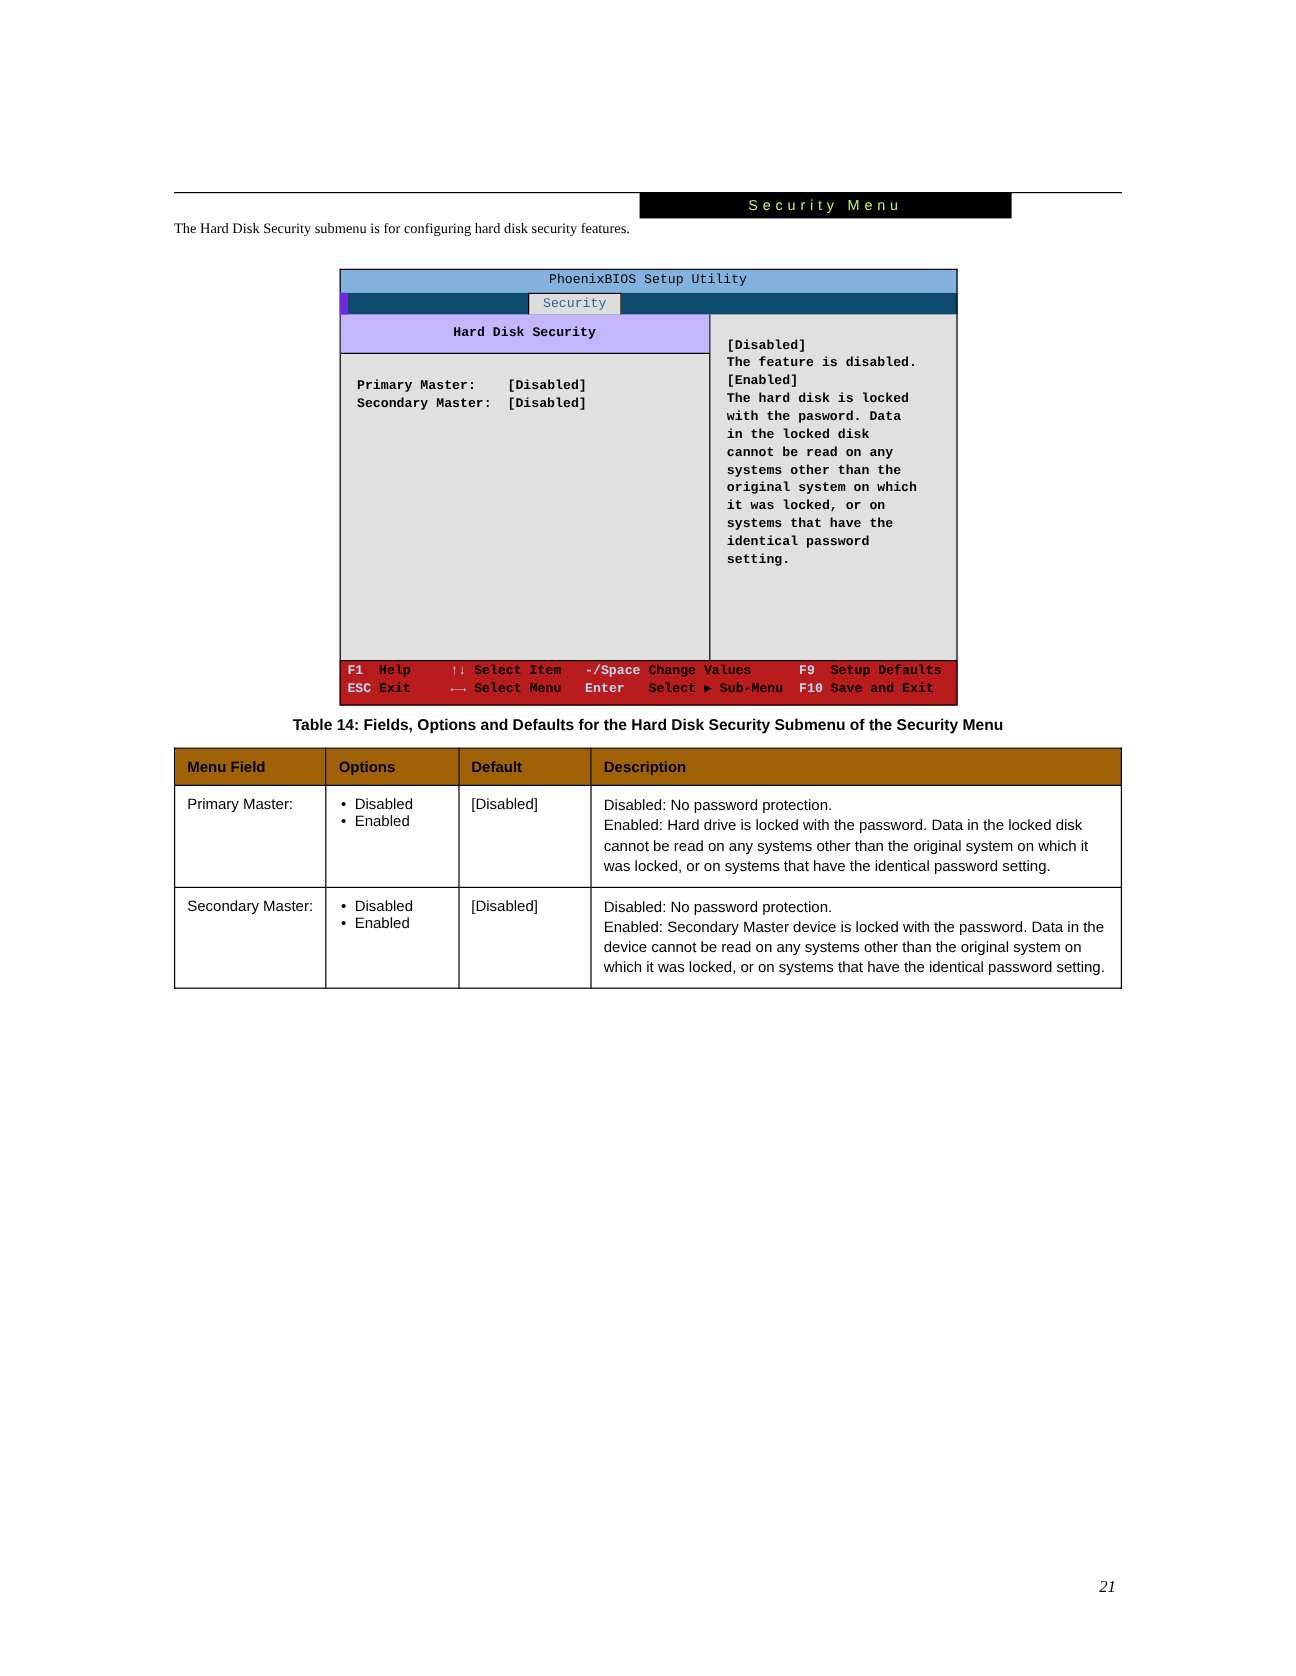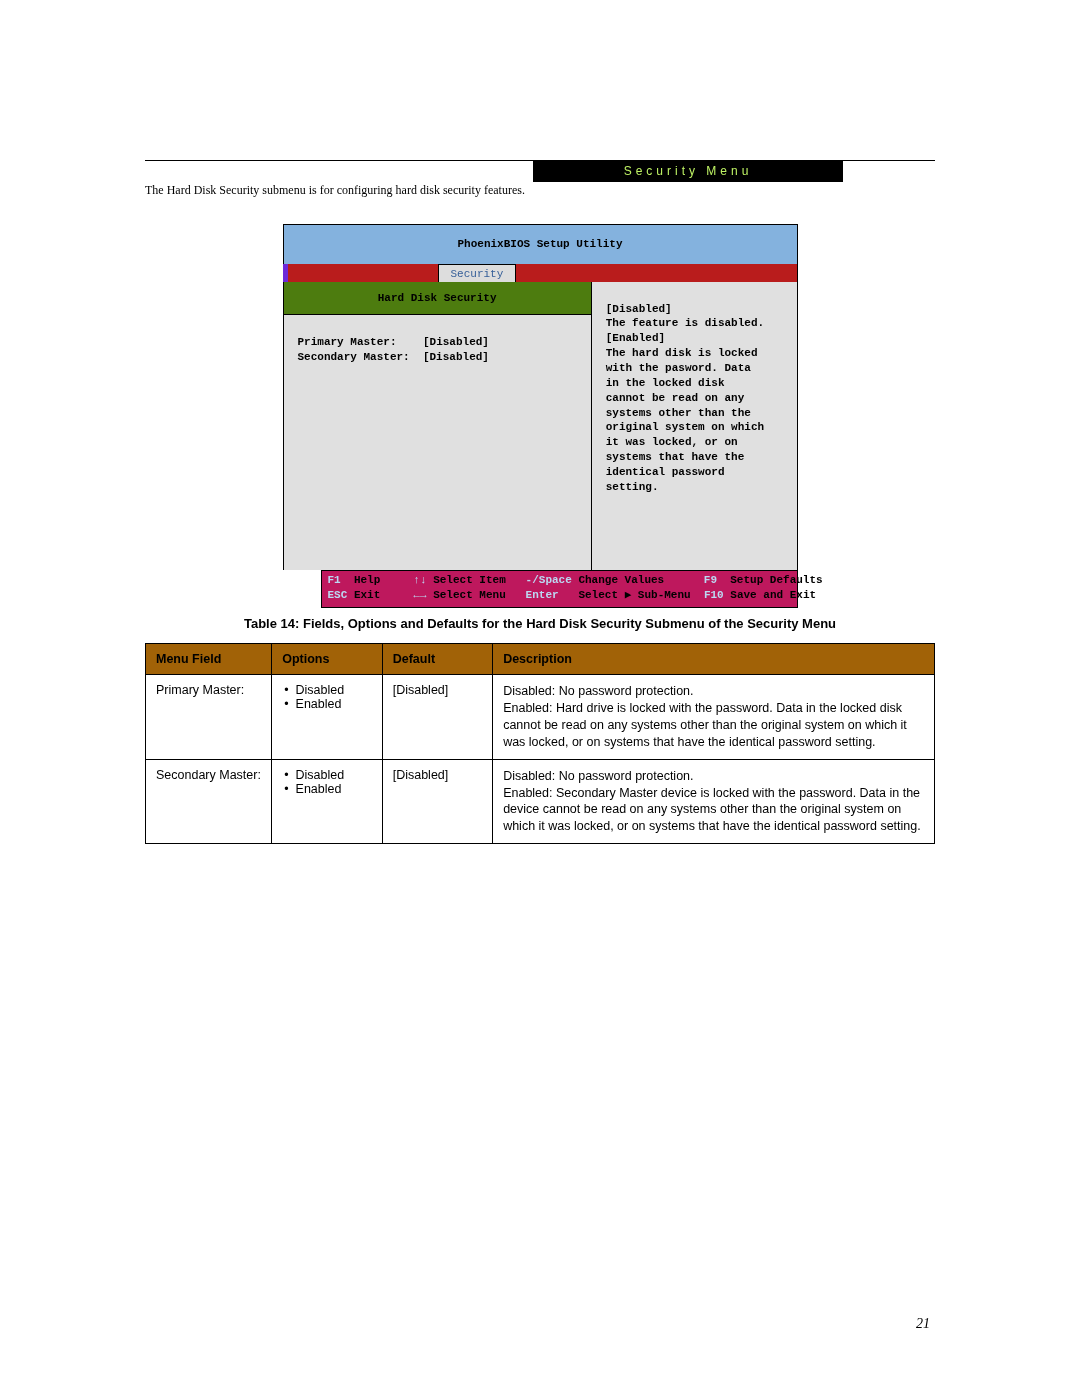--- a/index.html
+++ b/index.html
@@ -55,26 +55,26 @@
     font-family: 'Courier New', monospace;
     font-size: 11px;
     line-height: 1.35;
     color: #000;
   }
   .bios-title {
     background: #84b2de;
     border: 1px solid #000;
     border-bottom: none;
     text-align: center;
-    font-weight: bold;
-    padding: 12px 0;
+    font-weight: normal;
+    padding: 2px 0;
   }
   .bios-tabbar {
-    background: #b91c1c;
-    border-left: 5px solid #6d28d9;
+    background: #0c4a6e;
+    border-left: 7px solid #6d28d9;
     border-right: 1px solid #000;
     height: 18px;
     position: relative;
   }
   .bios-tab {
     position: absolute;
     top: 0;
     left: 150px;
     background: #ddd;
     border: 1px solid #000;
@@ -96,41 +96,40 @@
     border-right: 1px solid #000;
   }
   .bios-right {
     width: 40%;
   }
   .panel-head {
     border-bottom: 1px solid #000;
     text-align: center;
     font-weight: bold;
     padding: 9px 0;
-    background: #4d7c0f;
+    background: #c4b5fd;
   }
   .panel-body {
     padding: 20px 12px 10px 14px;
     min-height: 225px;
     box-sizing: content-box;
     font-weight: bold;
   }
   .panel-body .row { white-space: pre; }
   .help-body {
     padding: 20px 10px 10px 14px;
     min-height: 225px;
     font-weight: bold;
   }
   .bios-foot {
-    background: #be185d;
+    background: #b91c1c;
     border: 1px solid #000;
     padding: 2px 6px 4px 6px;
     color: #000;
     font-weight: bold;
-    margin-left: 38px;
   }
   .bios-foot .frow { white-space: pre; }
   .bios-foot .hl { color: #bcd8f2; font-weight: bold; }
 
   .fig-caption {
     text-align: center;
     font-size: 11px;
     font-weight: bold;
     margin: 20px 0 10px 0;
   }

